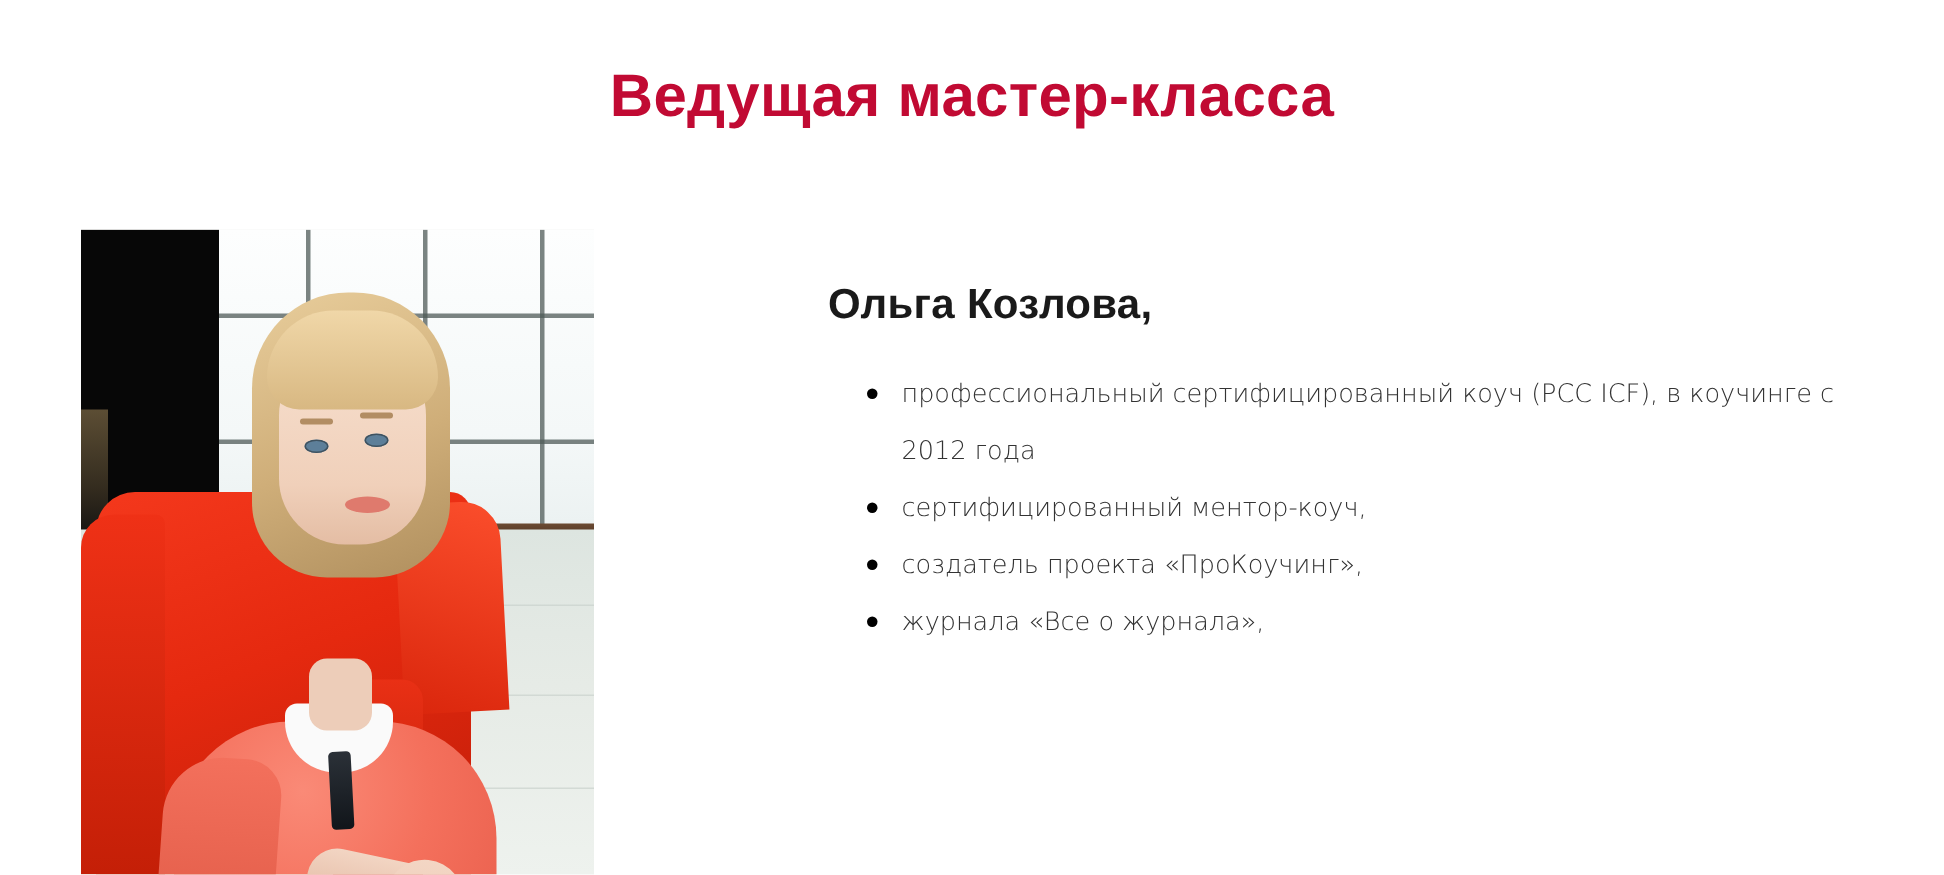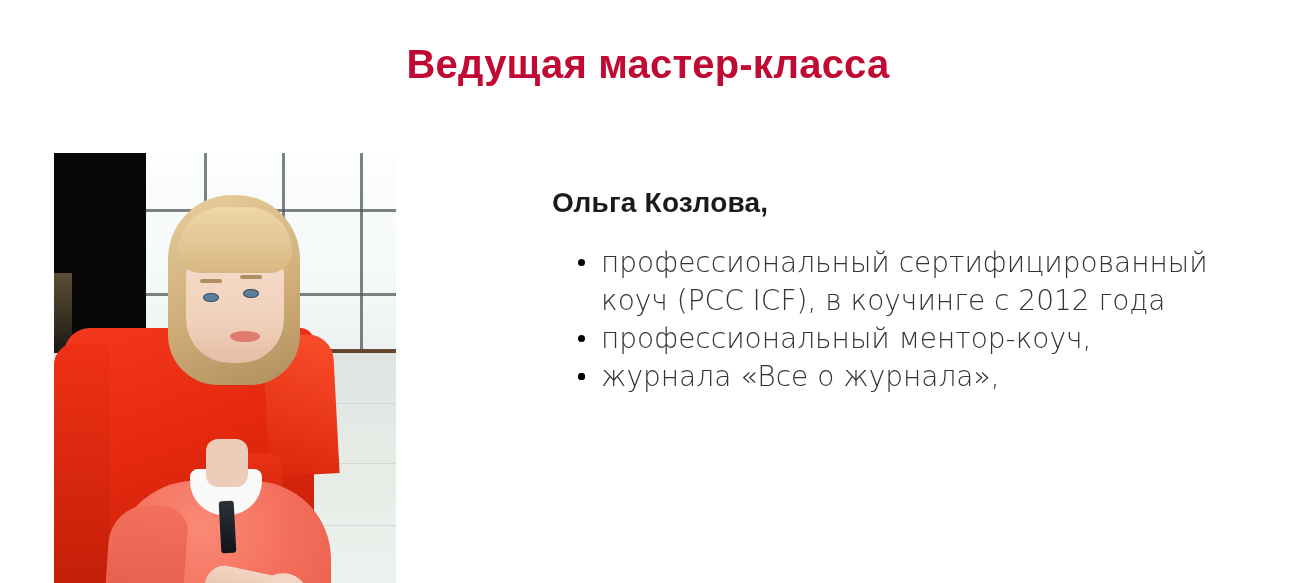--- a/index.html
+++ b/index.html
@@ -250,21 +250,21 @@
   }
   .bio-list {
     list-style: none;
     margin: 0;
     padding: 0;
     margin-top: 24px;
   }
   .bio-list li {
     position: relative;
     padding-left: 49px;
-    font-size: 28px;
+    font-size: 17px;
     line-height: 38px;
     color: #333333;
     font-family: "DejaVu Sans", "Liberation Sans", sans-serif;
     font-weight: 300;
   }
   .bio-list li .bullet {
     position: absolute;
     left: 26px;
     top: 15px;
     width: 7px;
@@ -320,24 +320,25 @@
 
   <div class="bio">
     <div class="bio-name">Ольга Козлова,</div>
     <ul class="bio-list">
       <li>
         <span class="bullet"></span>
         <span>профессиональный сертифицированный коуч (PCC ICF), в коучинге с 2012 года</span>
       </li>
       <li>
         <span class="bullet"></span>
-        <span>профессиональный ментор-коуч,</span>
+        <span>сертифицированный ментор-коуч,</span>
       </li>
       <li>
         <span class="bullet"></span>
+        <span>создатель проекта «ПроКоучинг»,</span>
       </li>
       <li>
         <span class="bullet"></span>
         <span>журнала «Все о журнала»,</span>
       </li>
     </ul>
   </div>
 
 </div>
 

